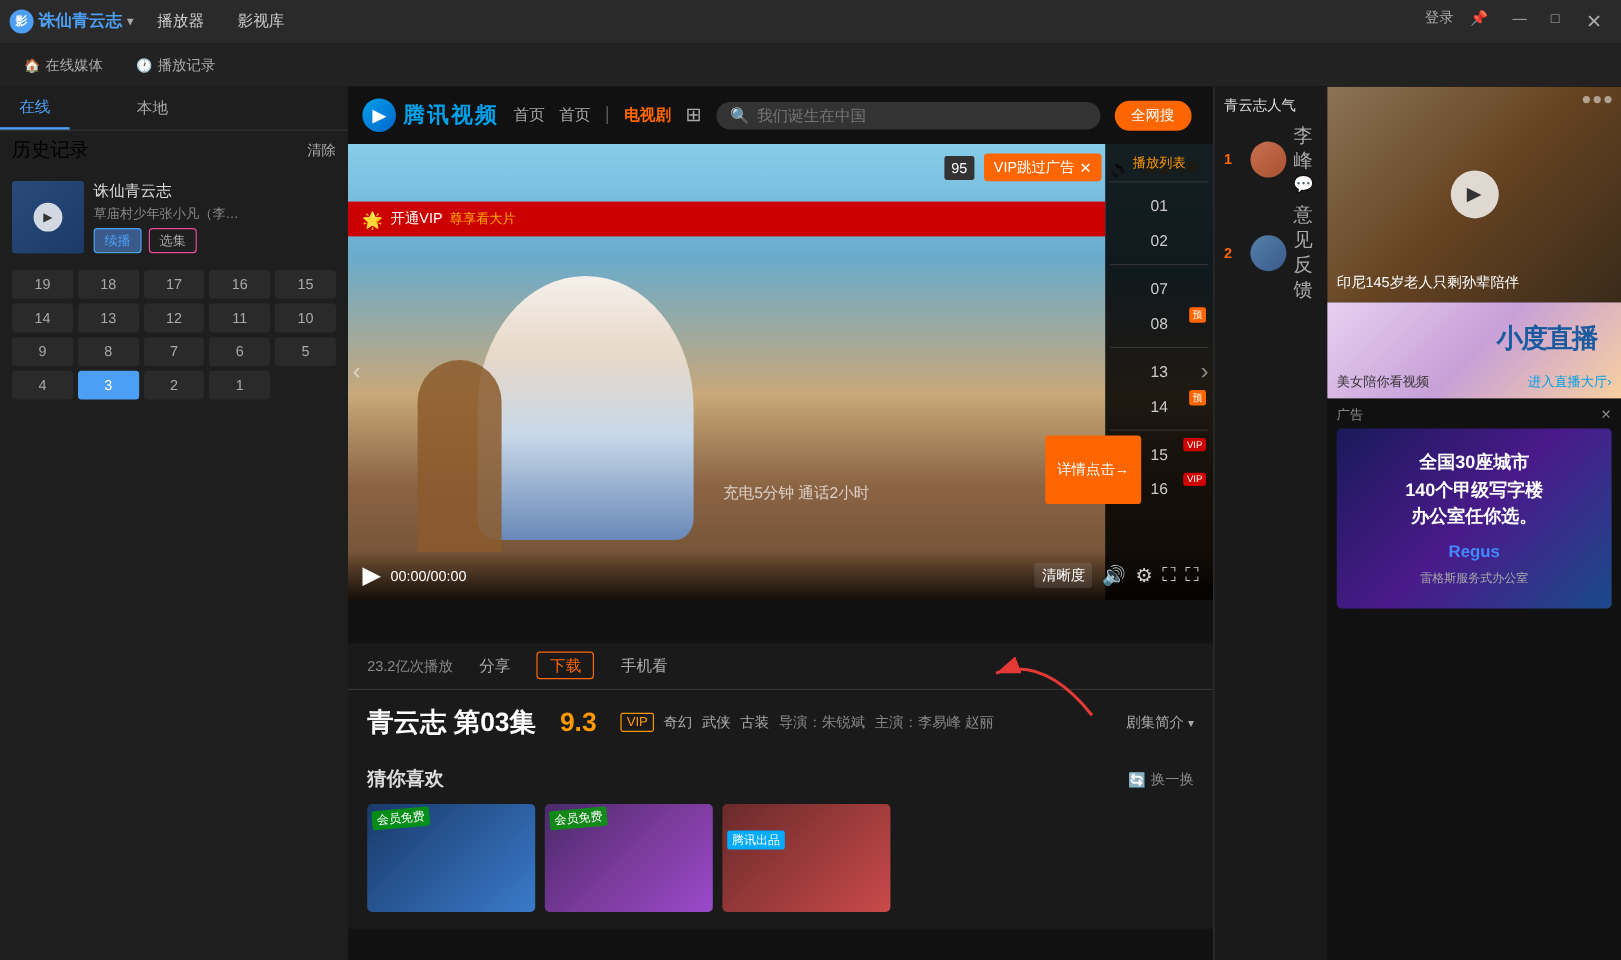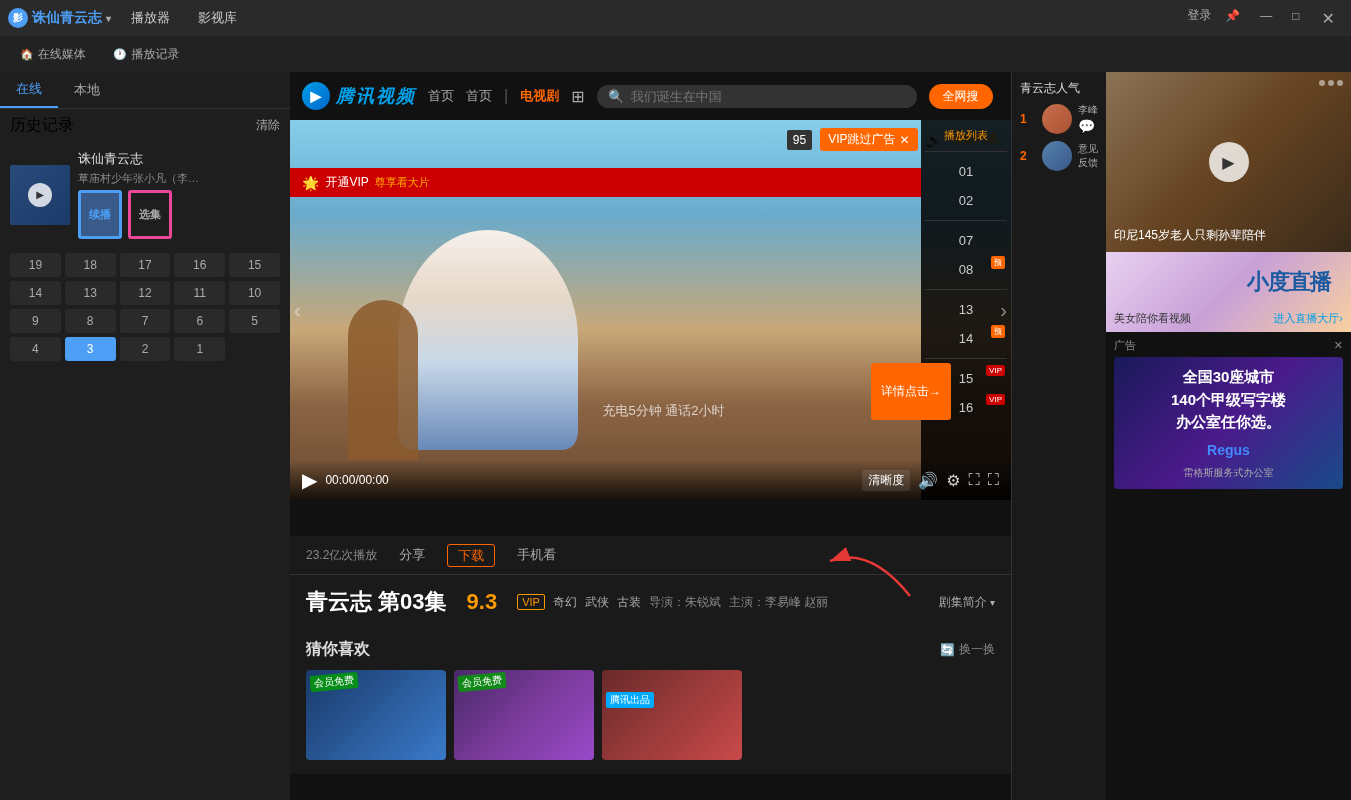--- a/index.html
+++ b/index.html
@@ -51,20 +51,21 @@
       background: #1e1e1e;
       display: flex;
       flex-direction: column;
       flex-shrink: 0;
     }
 
     .sidebar-tabs {
       display: flex;
       align-items: center;
       border-bottom: 1px solid #333;
+      gap: 40px;
     }
     .sidebar-tab {
       color: #aaa;
       font-size: 13px;
       padding: 8px 16px;
       cursor: pointer;
       position: relative;
     }
     .sidebar-tab.active {
       color: #4d9ff5;
@@ -102,22 +103,22 @@
       background: rgba(255,255,255,0.8);
       border-radius: 50%;
       display: flex; align-items: center; justify-content: center;
       color: #333; font-size: 10px;
     }
     .history-info { flex: 1; }
     .history-title { color: #ddd; font-size: 13px; margin-bottom: 3px; }
     .history-sub { color: #888; font-size: 11px; margin-bottom: 4px; }
     .history-actions { display: flex; gap: 6px; }
     .history-btn {
-      font-size: 11px; padding: 14px 8px; border-radius: 3px; cursor: pointer;
-      border: 3px solid #ec4899; color: #aaa; background: transparent; font-weight: bold;
+      font-size: 11px; padding: 2px 8px; border-radius: 3px; cursor: pointer;
+      border: 1px solid #ec4899; color: #aaa; background: transparent;
     }
     .history-btn.resume { background: #3a5a8a; border-color: #4d9ff5; color: #4d9ff5; }
 
     
     .episode-grid {
       display: grid;
       grid-template-columns: repeat(5, 1fr);
       gap: 4px;
       padding: 6px 10px;
     }
@@ -155,21 +156,21 @@
       align-items: center;
       gap: 6px;
     }
     .tencent-logo-icon {
       width: 28px; height: 28px;
       background: linear-gradient(135deg, #00a0e9, #0066cc);
       border-radius: 50%;
       display: flex; align-items: center; justify-content: center;
       color: white; font-size: 14px; font-weight: bold;
     }
-    .tencent-logo-text { color: #00a0e9; font-size: 18px; font-weight: bold; letter-spacing: 2px; font-style: italic; }
+    .tencent-logo-text { color: #00a0e9; font-size: 18px; font-weight: bold; letter-spacing: 2px; }
     .tencent-nav { display: flex; gap: 12px; align-items: center; }
     .tencent-search {
       display: flex; align-items: center;
       background: #333; border-radius: 20px;
       padding: 4px 12px; gap: 6px; flex: 1; max-width: 320px;
     }
     .tencent-search-icon { color: #aaa; font-size: 13px; }
     .tencent-search-input { background: transparent; border: none; outline: none; color: #ddd; font-size: 13px; flex: 1; font-family: inherit; }
     .tencent-search-btn {
       background: #f60; color: white; border: none; border-radius: 15px;
@@ -414,21 +415,21 @@
     .right-thumb-dot { width: 6px; height: 6px; border-radius: 50%; background: rgba(255,255,255,0.5); }
     .right-thumb-title {
       position: absolute;
       bottom: 8px; left: 8px;
       color: white; font-size: 12px;
     }
     .right-ad-section { padding: 6px 8px; }
     .right-ad-label { color: #888; font-size: 11px; display: flex; align-items: center; justify-content: space-between; cursor: pointer; }
     .right-ad-img {
       width: 100%;
-      height: 132px;
+      height: 150px;
       background: linear-gradient(135deg, #1a1a5a, #4a1a8a, #1a4a8a);
       border-radius: 4px;
       margin-top: 4px;
       display: flex;
       flex-direction: column;
       align-items: center;
       justify-content: center;
       gap: 8px;
     }
     .ad-logo { color: #4488ff; font-size: 14px; font-weight: bold; }
@@ -488,21 +489,21 @@
     .popularity-section {
       width: 95px;
       background: #1a1a1a;
       border-left: 1px solid #333;
       padding: 8px;
     }
     .pop-title { color: #ddd; font-size: 12px; margin-bottom: 6px; }
     .pop-item { display: flex; align-items: center; gap: 6px; margin-bottom: 6px; cursor: pointer; }
     .pop-num { color: #f60; font-size: 12px; font-weight: bold; width: 16px; }
     .pop-avatar { width: 30px; height: 30px; border-radius: 50%; background: #555; flex-shrink: 0; }
-    .pop-name { color: #aaa; font-size: 10px; }
+    .pop-name { color: #aaa; font-size: 16px; }
     .pop-comment-icon { color: #4a9ff5; font-size: 14px; }
 
     
     .ep-list-sep { height: 1px; background: #333; margin: 2px 0; }
 
     .video-scene {
       position: absolute;
       inset: 0;
       background: linear-gradient(180deg, #87ceeb 0%, #6aabcc 25%, #c8a878 55%, #8b6444 75%, #6a4a30 100%);
     }

